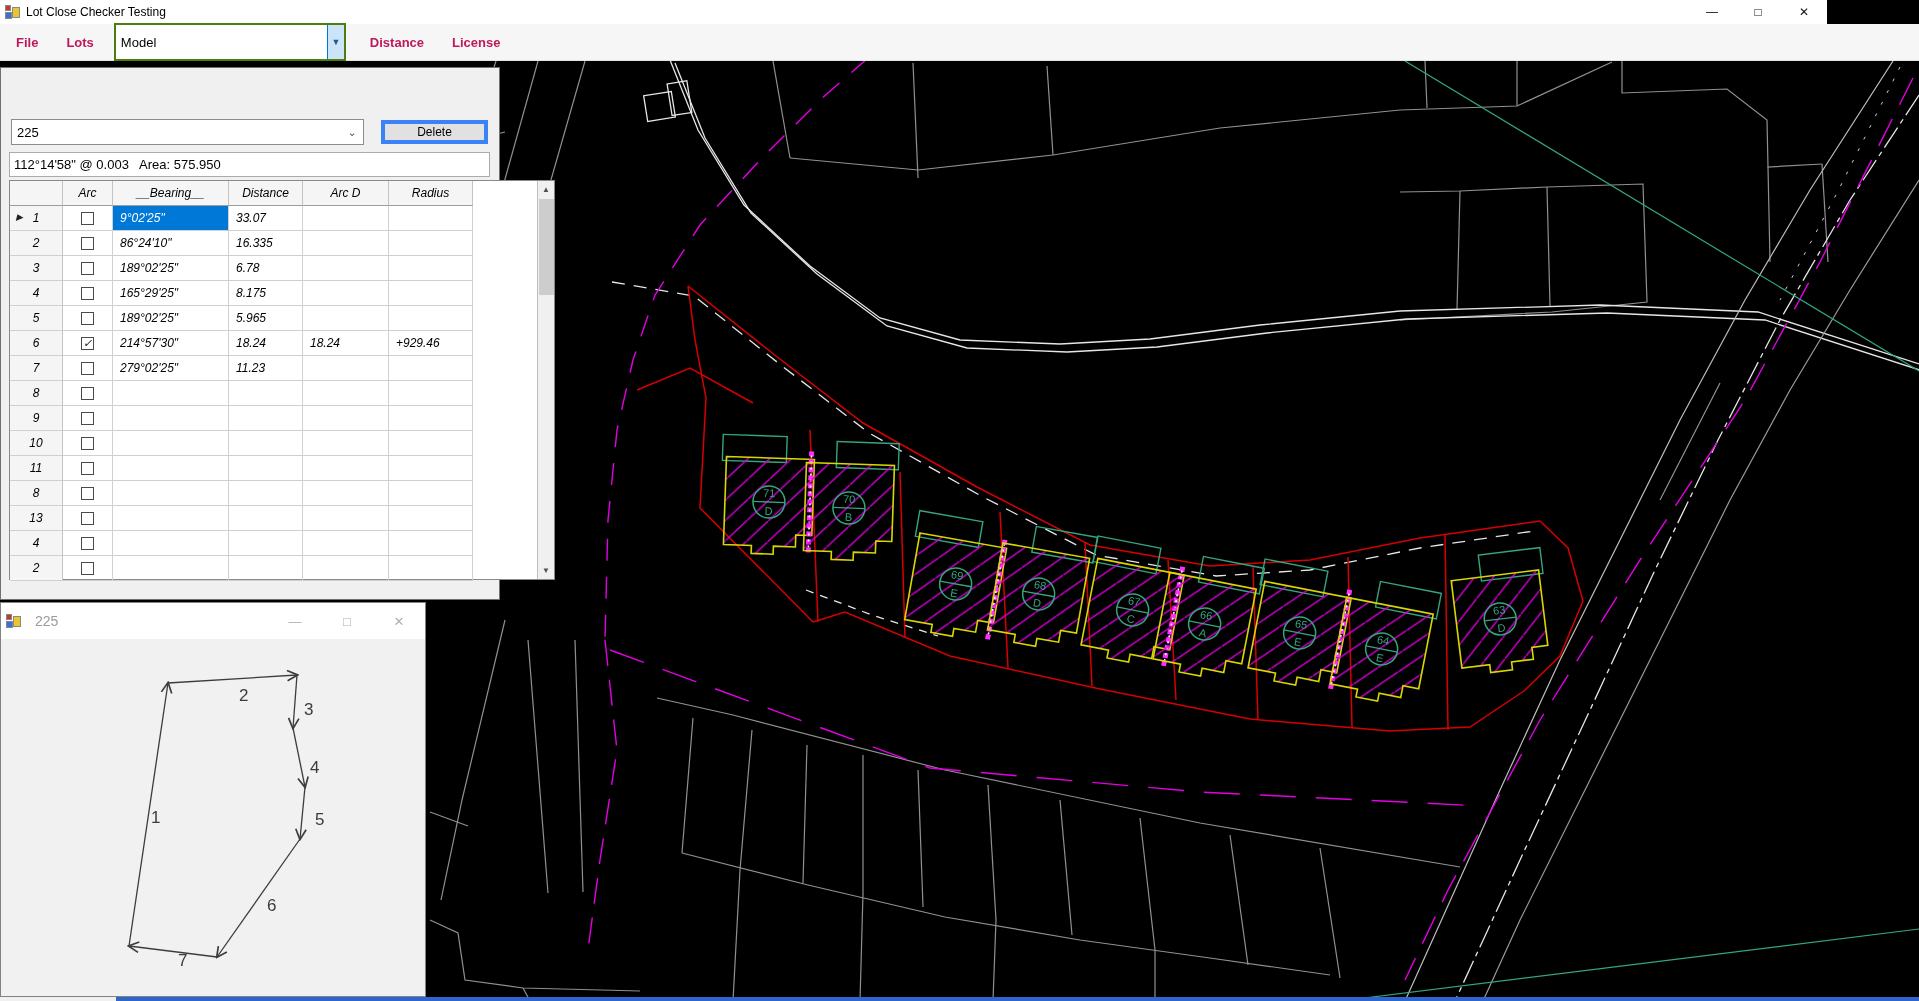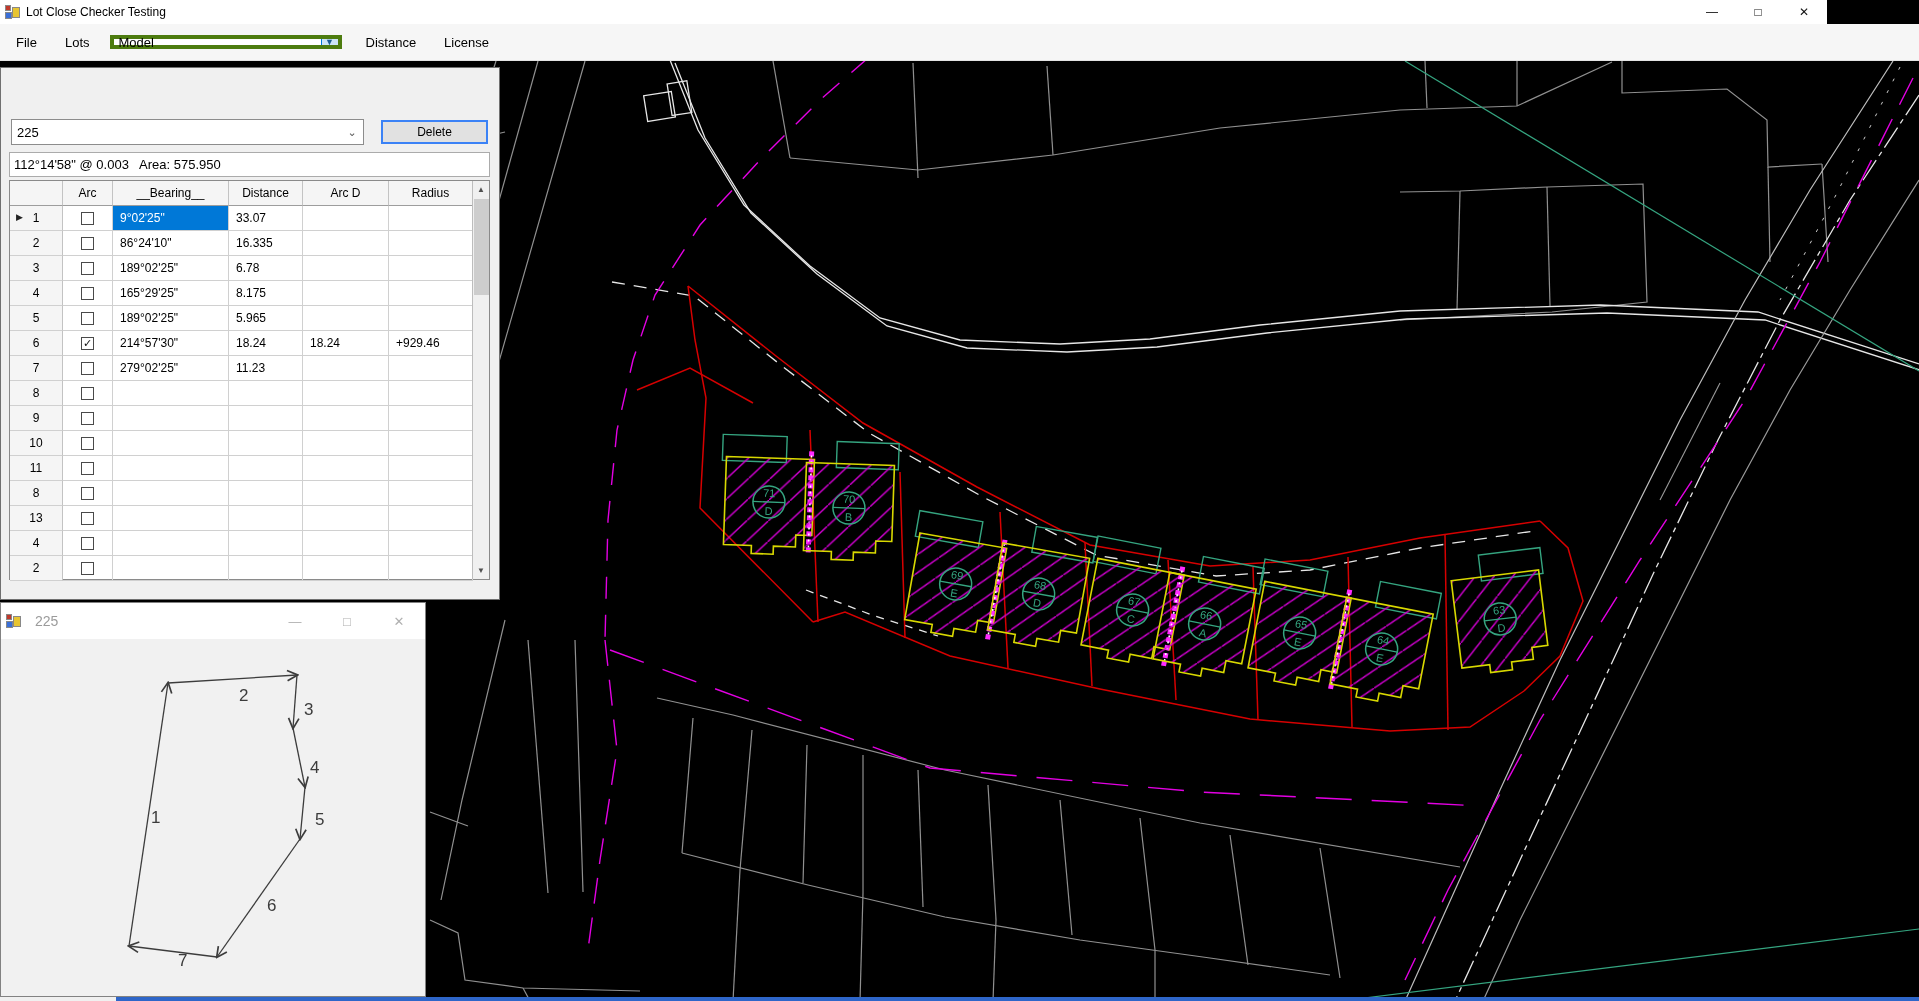--- a/index.html
+++ b/index.html
@@ -15,48 +15,48 @@
   .app-ico .a { left:0; top:0; width:6px; height:6px; background:#c0392b; border:1px solid #888; }
   .app-ico .b { left:0; top:7px; width:7px; height:7px; background:#3a6fd8; border:1px solid #888; }
   .app-ico .c { left:7px; top:2px; width:8px; height:11px; background:#e8c531; border:1px solid #888; }
   .title-text { font-size:12px; color:#000; }
   .win-ctls { position:absolute; right:0; top:0; height:24px; display:flex; }
   .win-ctl { width:46px; height:24px; display:flex; align-items:center; justify-content:center;
              font-size:12px; color:#111; cursor:default; }
   .menubar { position:absolute; left:0; top:24px; width:1919px; height:37px;
              background:#f6f6f6; display:flex; align-items:center; z-index:40;
              border-bottom:1px solid #e3e3e3; }
-  .menu-item { font-size:13px; color:#000000; padding:6px 12px; margin-left:4px; }
-  .menu-combo { width:232px; height:14px; border:4px solid #4d7c0f; background:#fff;
+  .menu-item { font-size:13px; color:#be185d; padding:6px 12px; margin-left:4px;font-weight:bold; }
+  .menu-combo { width:232px; height:38px; border:2px solid #4d7c0f; background:#fff;
                 display:flex; align-items:center; margin-left:8px; position:relative; }
   .menu-combo .val { font-size:13px; padding-left:5px; flex:1; }
   .menu-combo .dd { width:17px; height:100%; background:#cce4f7; border-left:1px solid #0078d7;
                     display:flex; align-items:center; justify-content:center; font-size:9px; color:#1b5c93; }
 
   
   #cad { position:absolute; left:0; top:61px; z-index:1; background:#000; }
 
   
   .entryform { position:absolute; left:0; top:67px; width:500px; height:533px;
                background:#f0f0f0; border:1px solid #707070; z-index:20; }
   .ef-titlebar { height:30px; background:#fdfdfd; display:flex; align-items:center;
                  border-bottom:1px solid #ededed; }
   .ef-title { font-size:13px; color:#a0a0a0; padding-left:13px; }
   .ef-combo { position:absolute; left:10px; top:51px; width:353px; height:26px;
               background:#fff; border:1px solid #8c8c8c; display:flex; align-items:center; }
   .ef-combo .val { flex:1; font-size:13px; padding-left:5px; color:#000; }
   .ef-combo .dd { width:22px; text-align:center; color:#5a5a5a; font-size:11px; }
   .ef-delete { position:absolute; left:380px; top:52px; width:107px; height:24px;
-               background:#e1e1e1; border:2px solid #3b82f6; font-size:12px; color:#000;
+               background:#e1e1e1; border:4px solid #3b82f6; font-size:12px; color:#000;
                display:flex; align-items:center; justify-content:center; }
   .ef-status { position:absolute; left:8px; top:84px; width:481px; height:25px;
                background:#fff; border:1px solid #ababab; font-size:13px; color:#000;
                display:flex; align-items:center; padding-left:4px; white-space:pre; }
-  .grid-wrap { position:absolute; left:8px; top:112px; width:481px; height:400px;
-               background:#fff; border:1px solid #8a8a8a; }
+  .grid-wrap { position:absolute; left:8px; top:112px; width:546px; height:400px;
+               background:#fff; border:1px solid #8a8a8a;font-style:italic; }
   .grid { position:absolute; left:0; top:0; width:463px; display:grid;
           grid-template-columns:53px 50px 116px 74px 86px 84px; }
   .gcell { height:25px; border-right:1px solid #d0d0d0; border-bottom:1px solid #d0d0d0;
            font-size:12px; color:#000; display:flex; align-items:center; overflow:hidden; }
   .ghead { background:#f5f5f5; justify-content:center; border-right:1px solid #c3c3c3;
            border-bottom:1px solid #9d9d9d; }
   .grh { background:#f5f5f5; justify-content:center; position:relative; border-right:1px solid #c3c3c3; }
   .grh .cur { position:absolute; left:6px; top:6px; font-size:9px; color:#222; }
   .cell-txt { padding-left:7px; white-space:pre; }
   .sel { background:#0078d7; color:#fff; }

